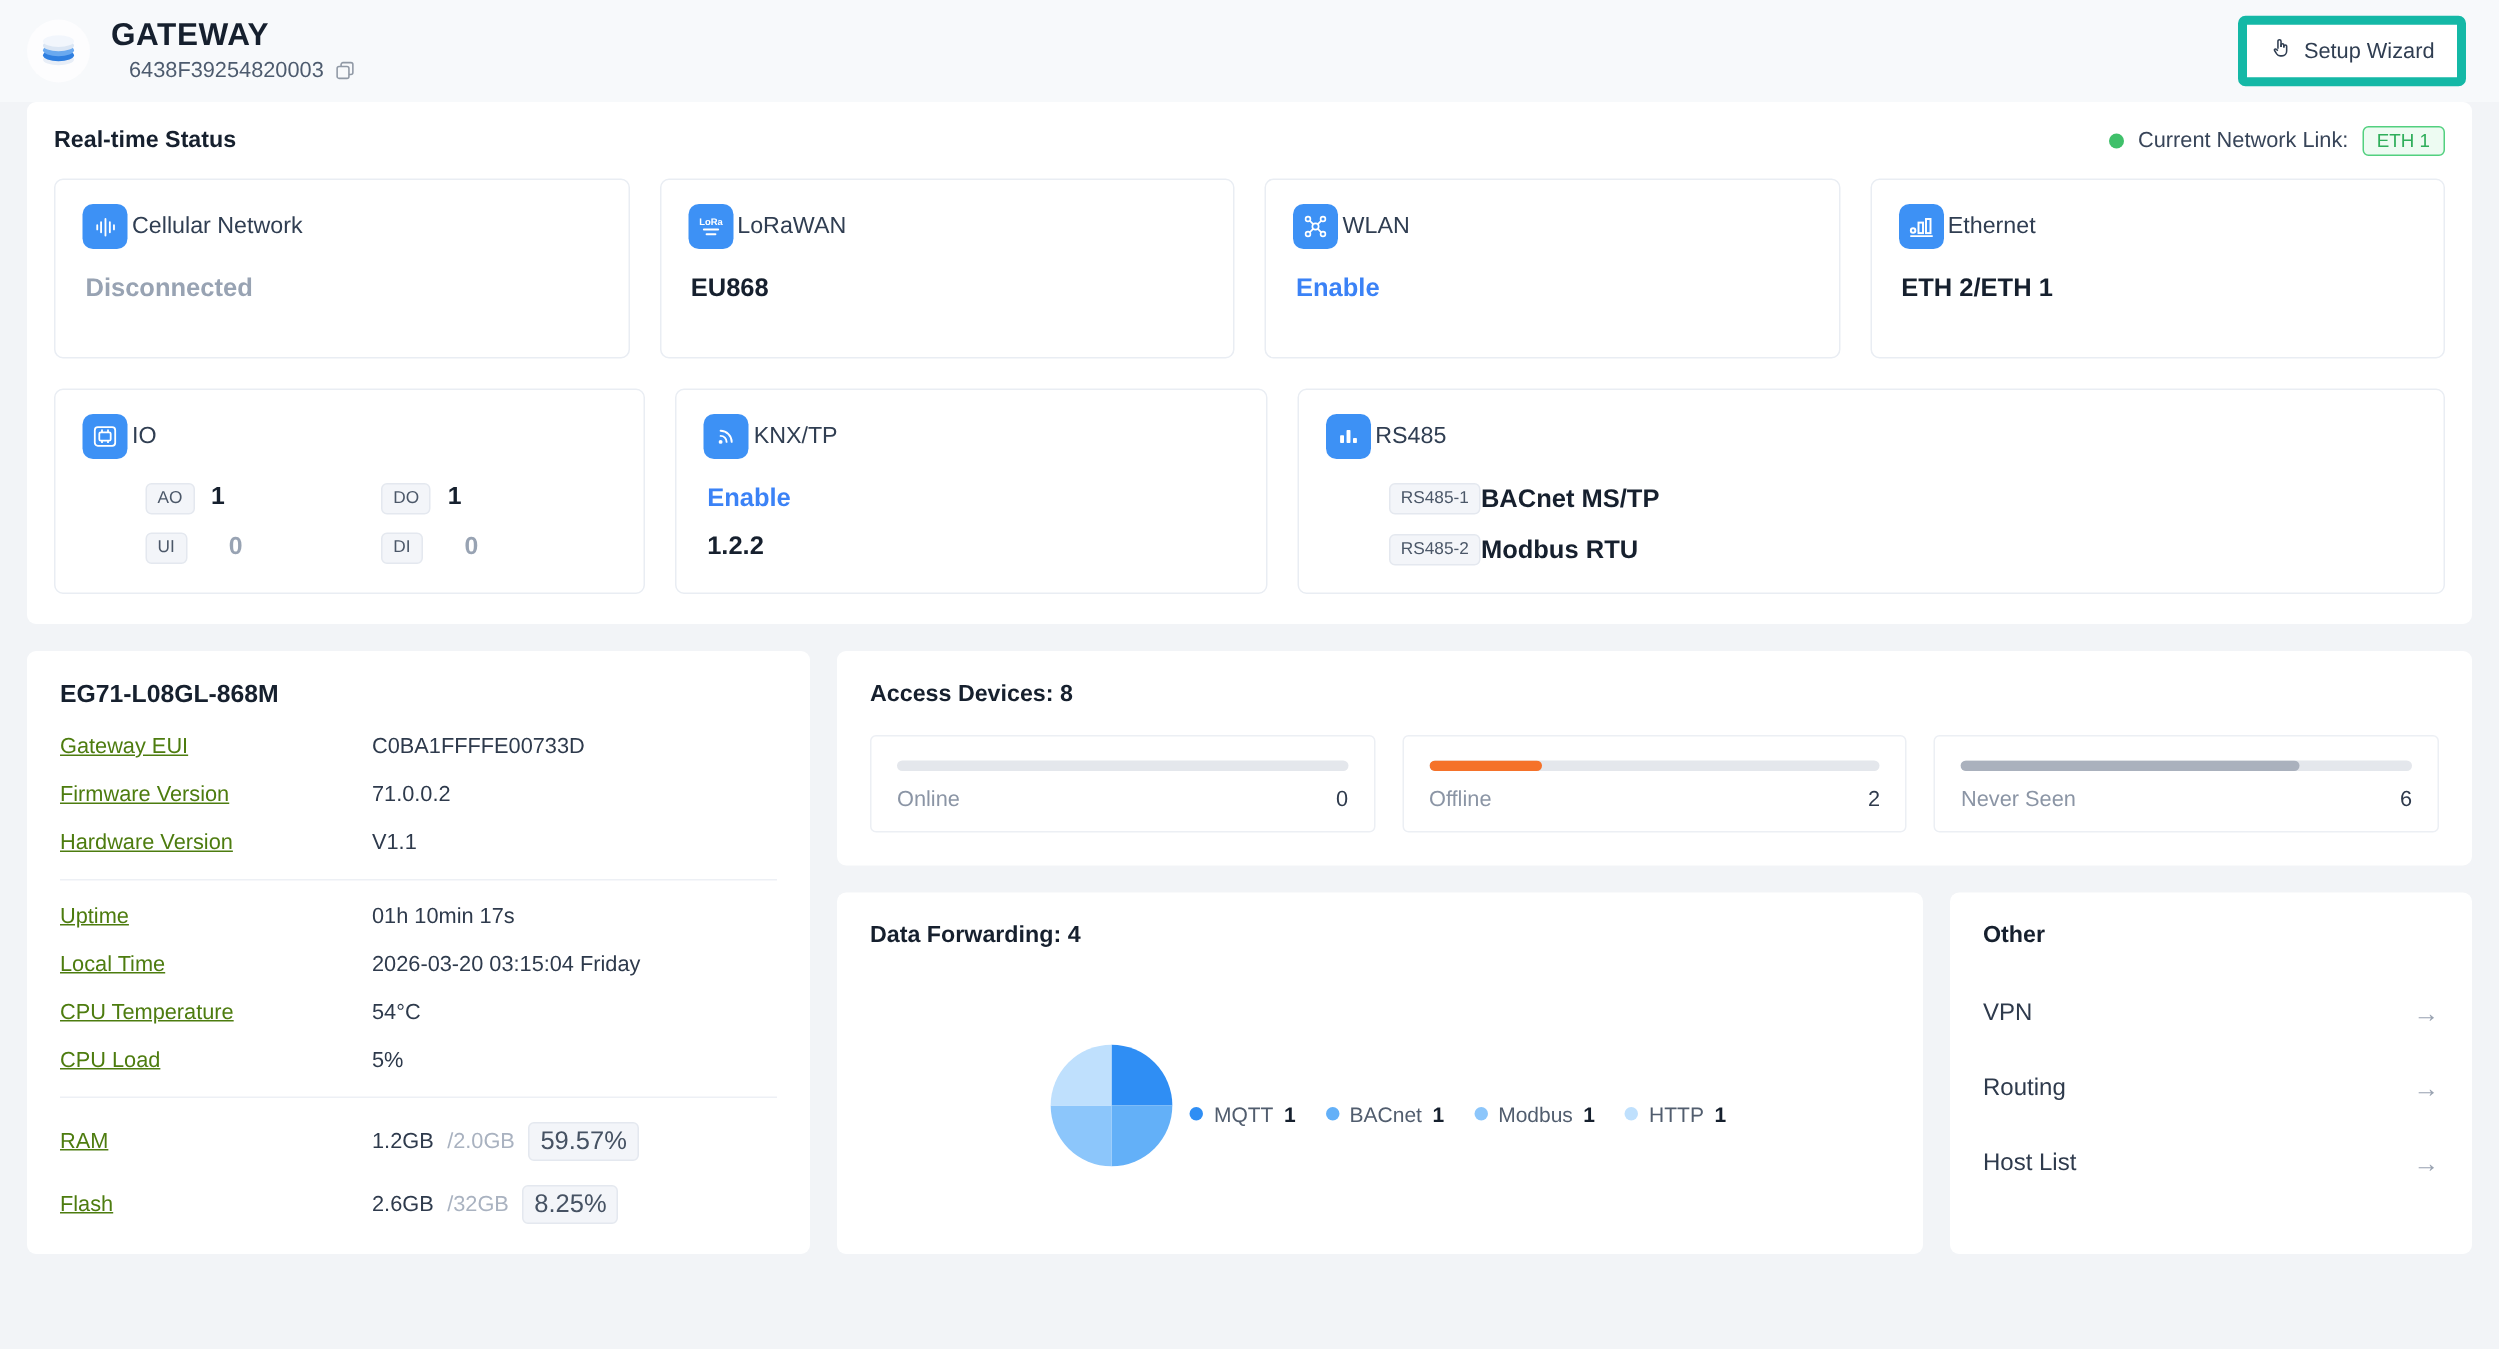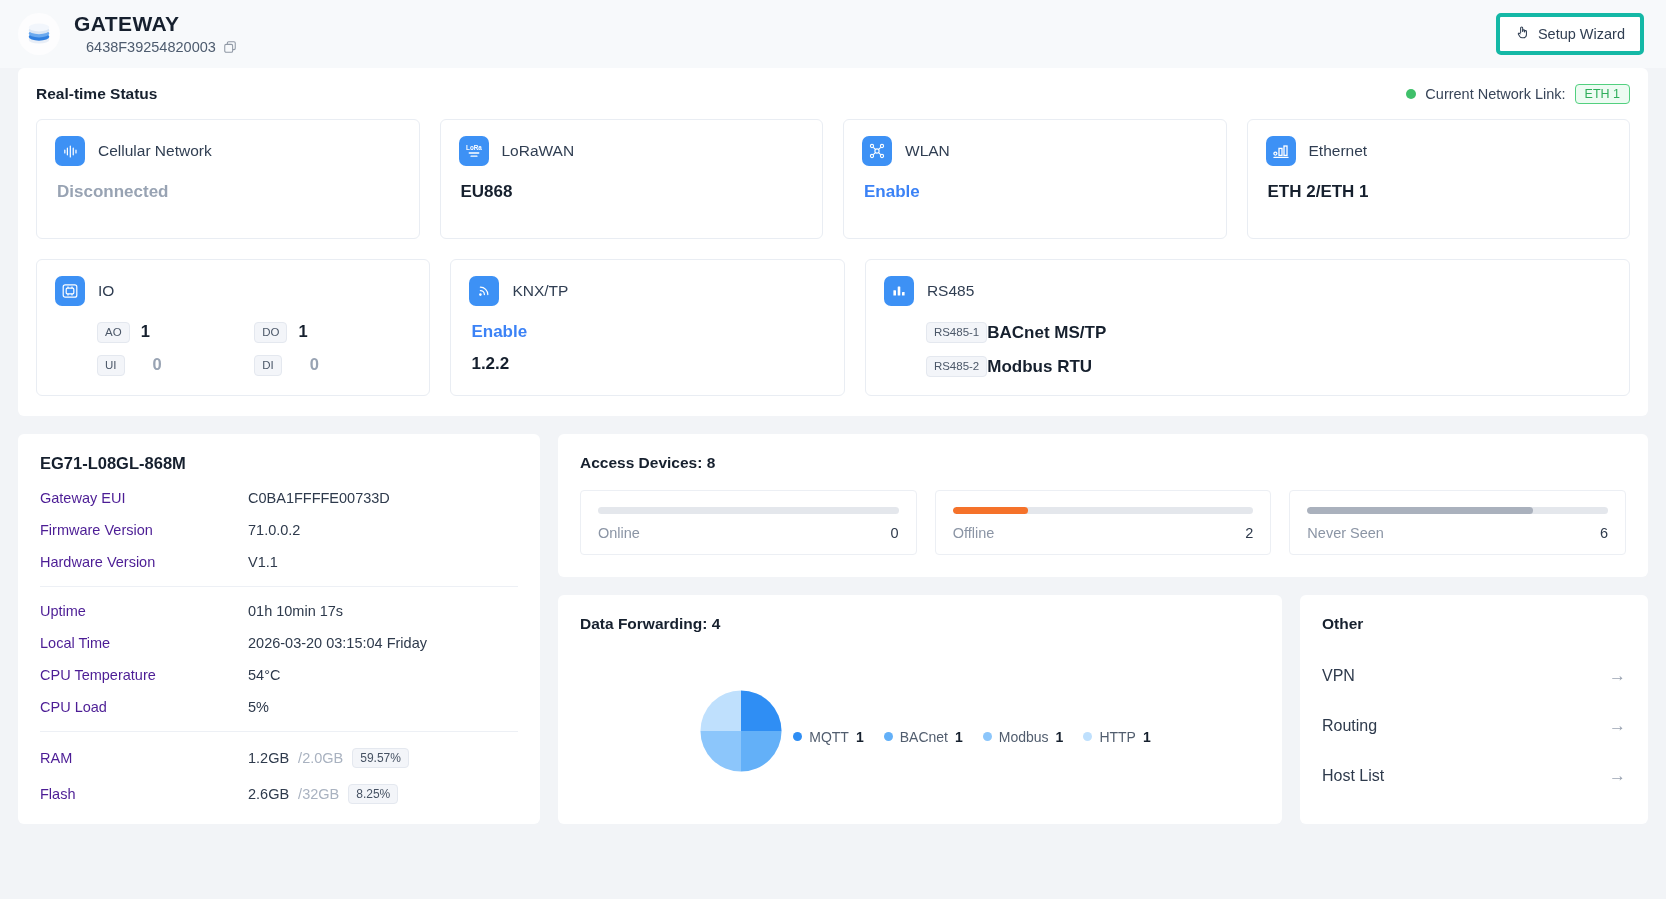--- a/index.html
+++ b/index.html
@@ -36,21 +36,21 @@
   }
   .brand-sn {
     font-size: 14.5px; color: #4d5b6e; display: flex; align-items: center; gap: 7px;
     line-height: 18px;
     margin-left: 12px;
   }
   .copy-ico { display: inline-flex; opacity: .65; cursor: pointer; }
   .setup-btn {
     position: absolute; right: 22px; top: 50%; transform: translateY(-50%);
     display: flex; align-items: center; gap: 8px;
-    background: #fff; border: 4px solid #14b8a6; border-radius: 5px;
+    background: #fff; border: 6px solid #14b8a6; border-radius: 5px;
     padding: 8px 15px; font-size: 14.5px; color: #303e52; cursor: pointer;
   }
 
   
   .panel {
     background: #fff; border-radius: 6px; margin: 0 18px;
   }
   .status-panel { padding: 16px 18px 20px 18px; margin-top: 0; }
   .panel-head {
     display: flex; align-items: center; justify-content: space-between;
@@ -65,21 +65,21 @@
   }
 
   .grid-row { display: flex; gap: 20px; margin-bottom: 20px; }
   .grid-row:last-child { margin-bottom: 0; }
   .scard {
     background: #fff; border: 1px solid #e9edf3; border-radius: 6px;
     padding: 16px 18px 18px 18px; min-height: 120px;
   }
   .scard.q { flex: 1 1 0; }
   .scard.wide { flex: 2.04 1 0; }
-  .scard-head { display: flex; align-items: center; gap: 13px; margin-bottom: 16px; }
+  .scard-head { display: flex; align-items: center; gap: 3px; margin-bottom: 16px; }
   .sq-ico {
     width: 30px; height: 30px; border-radius: 7px; background: #3d91f5;
     display: flex; align-items: center; justify-content: center; flex: 0 0 auto;
   }
   .scard-name { font-size: 15.5px; color: #303e52; }
   .scard-val { font-size: 17px; font-weight: bold; padding-left: 2px; }
   .v-gray { color: #98a3b3; }
   .v-green { color: #3b82f6; }
   .v-dark { color: #16202e; }
 
@@ -98,26 +98,26 @@
 
   
   .lower { display: flex; gap: 18px; padding: 18px; padding-top: 18px; }
   .info-card {
     background: #fff; border-radius: 6px; padding: 20px 22px 20px 22px;
     width: 522px; flex: 0 0 522px;
   }
   .model { font-size: 16.5px; font-weight: bold; color: #16202e; margin-bottom: 17px; }
   .kv { display: flex; align-items: center; font-size: 14.5px; margin-bottom: 16px; }
   .kv:last-child { margin-bottom: 0; }
-  .kv .k { width: 176px; color: #4c1d95; flex: 0 0 176px; }
+  .kv .k { width: 176px; color: #4d7c0f; flex: 0 0 176px; text-decoration: underline; }
   .kv .v { color: #2e3a4c; display: flex; align-items: center; gap: 9px; margin-left: 32px; }
   .v-dim { color: #a9b2c0; }
   .pct-tag {
     background: #f3f5f9; border: 1px solid #e4e8ef; border-radius: 4px;
-    font-size: 12px; color: #465263; padding: 2px 7px;
+    font-size: 17px; color: #465263; padding: 2px 7px;
   }
   .sep { height: 1px; background: #edf0f5; margin: 16px 0 16px 0; }
 
   .right-col { flex: 1 1 auto; display: flex; flex-direction: column; gap: 18px; }
   .access-card { background: #fff; border-radius: 6px; padding: 20px 22px 22px 22px; }
   .sect-title { font-size: 15.5px; font-weight: bold; color: #16202e; margin-bottom: 18px; }
   .bars { display: flex; gap: 18px; }
   .bar-card {
     flex: 1 1 0; border: 1px solid #eceff4; border-radius: 4px;
     padding: 16px 17px 13px 17px;

